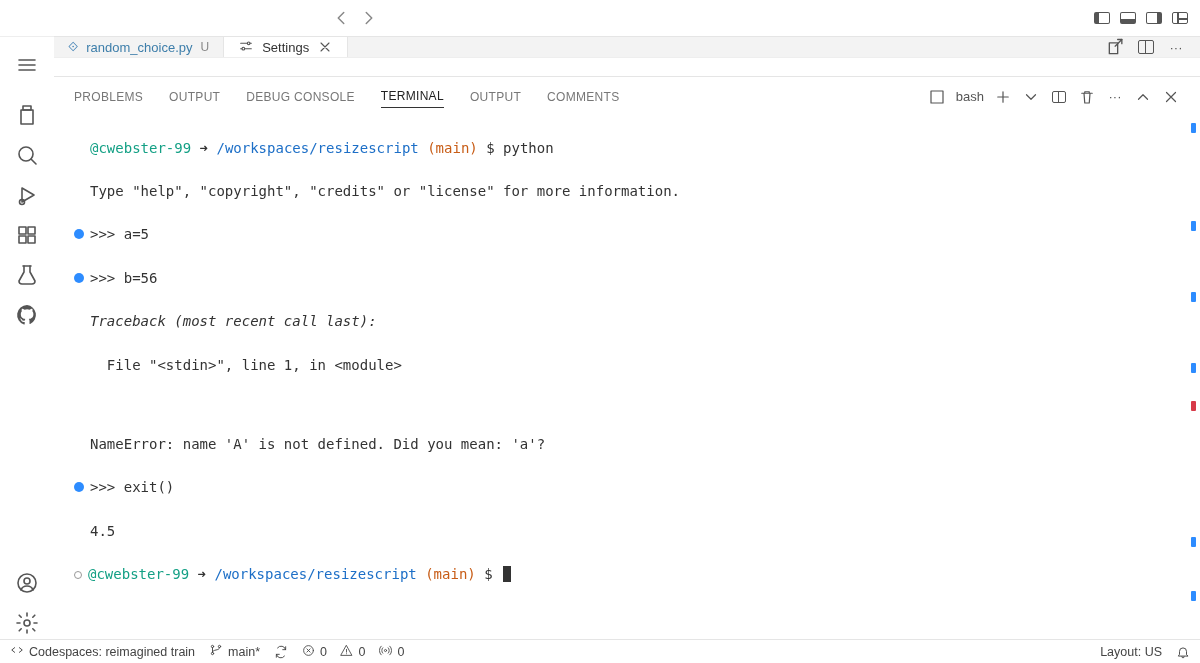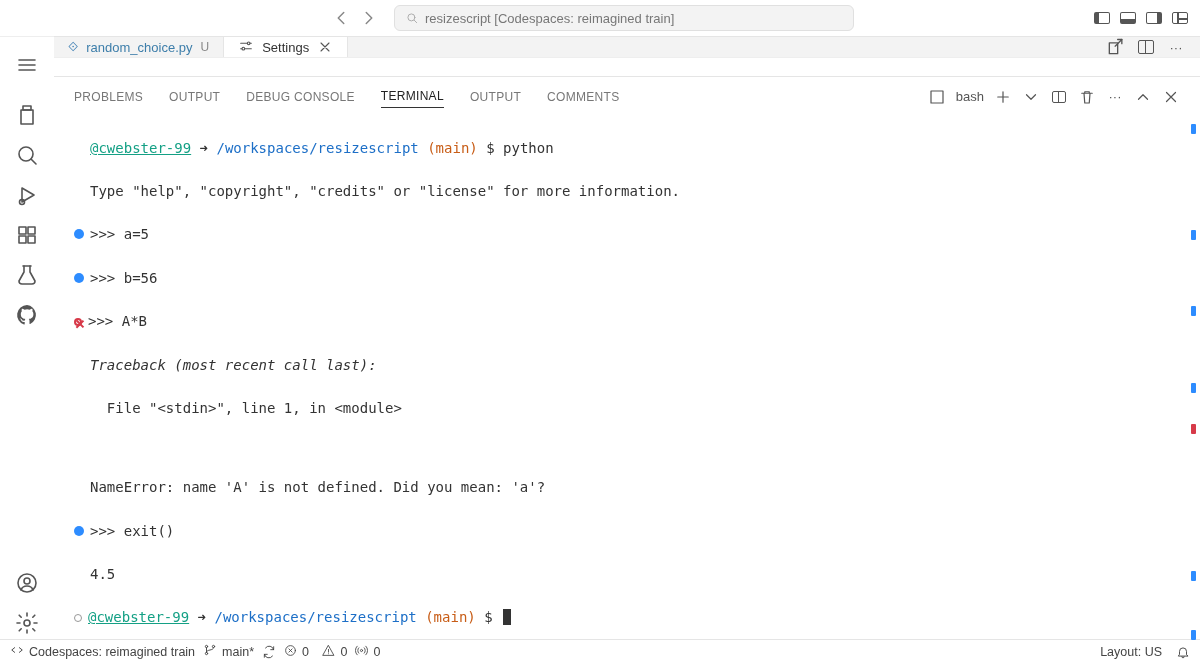--- a/index.html
+++ b/index.html
@@ -34,54 +34,47 @@
 .ptab.active { color: #222; border-bottom: 1.5px solid #333; }
 .panel-tabs .panel-right { margin-left: auto; display: flex; align-items: center; gap: 10px; color:#555; font-size:13px;text-align:center;}
 .panel-right .pi { width:18px; height:18px; display:flex; align-items:center; justify-content:center; }
 .terminal { font-family: "Menlo","Consolas",monospace; font-size: 14px; line-height: 1.55; padding: 4px 20px 6px 20px; white-space: pre; color:#333; position: relative;}
 .terminal .dot { display:inline-block; width:10px; height:10px; border-radius:50%; margin-right:6px; vertical-align: baseline; position: relative; top: 0px;}
 .terminal .dot.blue { background:#2d8cff; }
 .terminal .dot.red { background: none; border: 2px solid #d73a49; width:8px; height:8px; position:relative; }
 .terminal .dot.red::before, .terminal .dot.red::after { content:""; position:absolute; left:3px; top:-1px; width:1.5px; height:10px; background:#d73a49;}
 .terminal .dot.red::before{ transform: rotate(45deg);} .terminal .dot.red::after{ transform: rotate(-45deg);}
 .terminal .dot.hollow { background:none; border:1.5px solid #999; width:8px; height:8px;}
-.terminal .cyan { color: #14a085; text-decoration: underline; }
+.terminal .cyan { color: #14a085; }
 .terminal .blue { color: #1d6fc7; }
 .terminal .orange { color: #c85d17; }
 .terminal .gutter { position:absolute; right:4px; top:0; bottom:0; width:6px;}
 .terminal .gutter .m { position:absolute; right:0; width:5px; height:10px; border-radius:1px;}
 .cursor-block { display:inline-block; width:8px; height:16px; background:#333; vertical-align:text-bottom; margin-left:2px;}
-.statusbar { height: 24px; background: #fff; border-top: 1px solid #e5e5e5; display: flex; align-items: center; padding: 0 10px; gap: 8px; font-size: 12.5px; color:#444;}
+.statusbar { height: 24px; background: #fff; border-top: 1px solid #e5e5e5; display: flex; align-items: center; padding: 0 10px; gap: 14px; font-size: 12.5px; color:#444;}
 .statusbar .sseg { display:flex; align-items:center; gap:5px; }
 .statusbar .right { margin-left:auto; display:flex; gap:14px; align-items:flex-start;}
 svg { stroke: currentColor; fill: none; stroke-width: 1.6; stroke-linecap: round; stroke-linejoin: round; }
 .ti-rect{border:1.5px solid #555; border-radius:2px;}
 </style>
 </head>
 <body>
 
 <div class="titlebar">
   <div class="nav-arrows">
     <div class="nav-arrow">
         <svg viewBox="0 0 24 24">
           <path d="M15 6l-6 6 6 6"></path>
         </svg>
       </div>
     <div class="nav-arrow">
         <svg viewBox="0 0 24 24">
           <path d="M9 6l6 6-6 6"></path>
         </svg>
       </div>
-  </div>
-  <div class="search">
-    <span class="search-icon"><svg viewBox="0 0 24 24">
-          <circle cx="11" cy="11" r="6"></circle>
-          <path d="M20 20l-4-4"></path>
-        </svg></span>
-    <span>resizescript [Codespaces: reimagined train]</span>
   </div>
   <div class="title-right">
     <div class="ri">
         <div class="ti-rect" style="width:16px;height:12px;border-left-width:5px;"></div>
       </div>
     <div class="ri">
         <div class="ti-rect" style="width:16px;height:12px;border-bottom-width:5px;"></div>
       </div>
     <div class="ri">
         <div class="ti-rect" style="width:16px;height:12px;border-right-width:5px;"></div>
@@ -248,21 +241,20 @@
                 <path d="M6 6l12 12M18 6L6 18"></path>
               </svg>
             </div>
         </div>
       </div>
       <div class="terminal">
 <div style="padding-left:16px;"><span class="cyan">@cwebster-99</span><span> ➜ </span><span class="blue">/workspaces/resizescript</span><span class="orange"> (main)</span><span> $ python</span></div>
 <div style="padding-left:16px;">Type "help", "copyright", "credits" or "license" for more information.</div>
 <div><span class="dot blue"></span><span>&gt;&gt;&gt; a=5</span></div>
 <div><span class="dot blue"></span><span>&gt;&gt;&gt; b=56</span></div>
-<div><span class="dot red"></span><span>&gt;&gt;&gt; A*B</span></div>
 <div style="padding-left:16px;font-style:italic;">Traceback (most recent call last):</div>
 <div style="padding-left:16px;">  File "&lt;stdin&gt;", line 1, in &lt;module&gt;</div>
 <div style="padding-left:16px;margin-top:36px;">NameError: name 'A' is not defined. Did you mean: 'a'?</div>
 <div><span class="dot blue"></span><span>&gt;&gt;&gt; exit()</span></div>
 <div style="padding-left:16px;">4.5</div>
 <div><span class="dot hollow"></span><span class="cyan">@cwebster-99</span><span> ➜ </span><span class="blue">/workspaces/resizescript</span><span class="orange"> (main)</span><span> $ </span><span class="cursor-block"></span></div>
         <div class="gutter">
           <div class="m" style="top:2%; background:#2d8cff;"></div>
           <div class="m" style="top:20%; background:#2d8cff;"></div>
           <div class="m" style="top:33%; background:#2d8cff;"></div>

